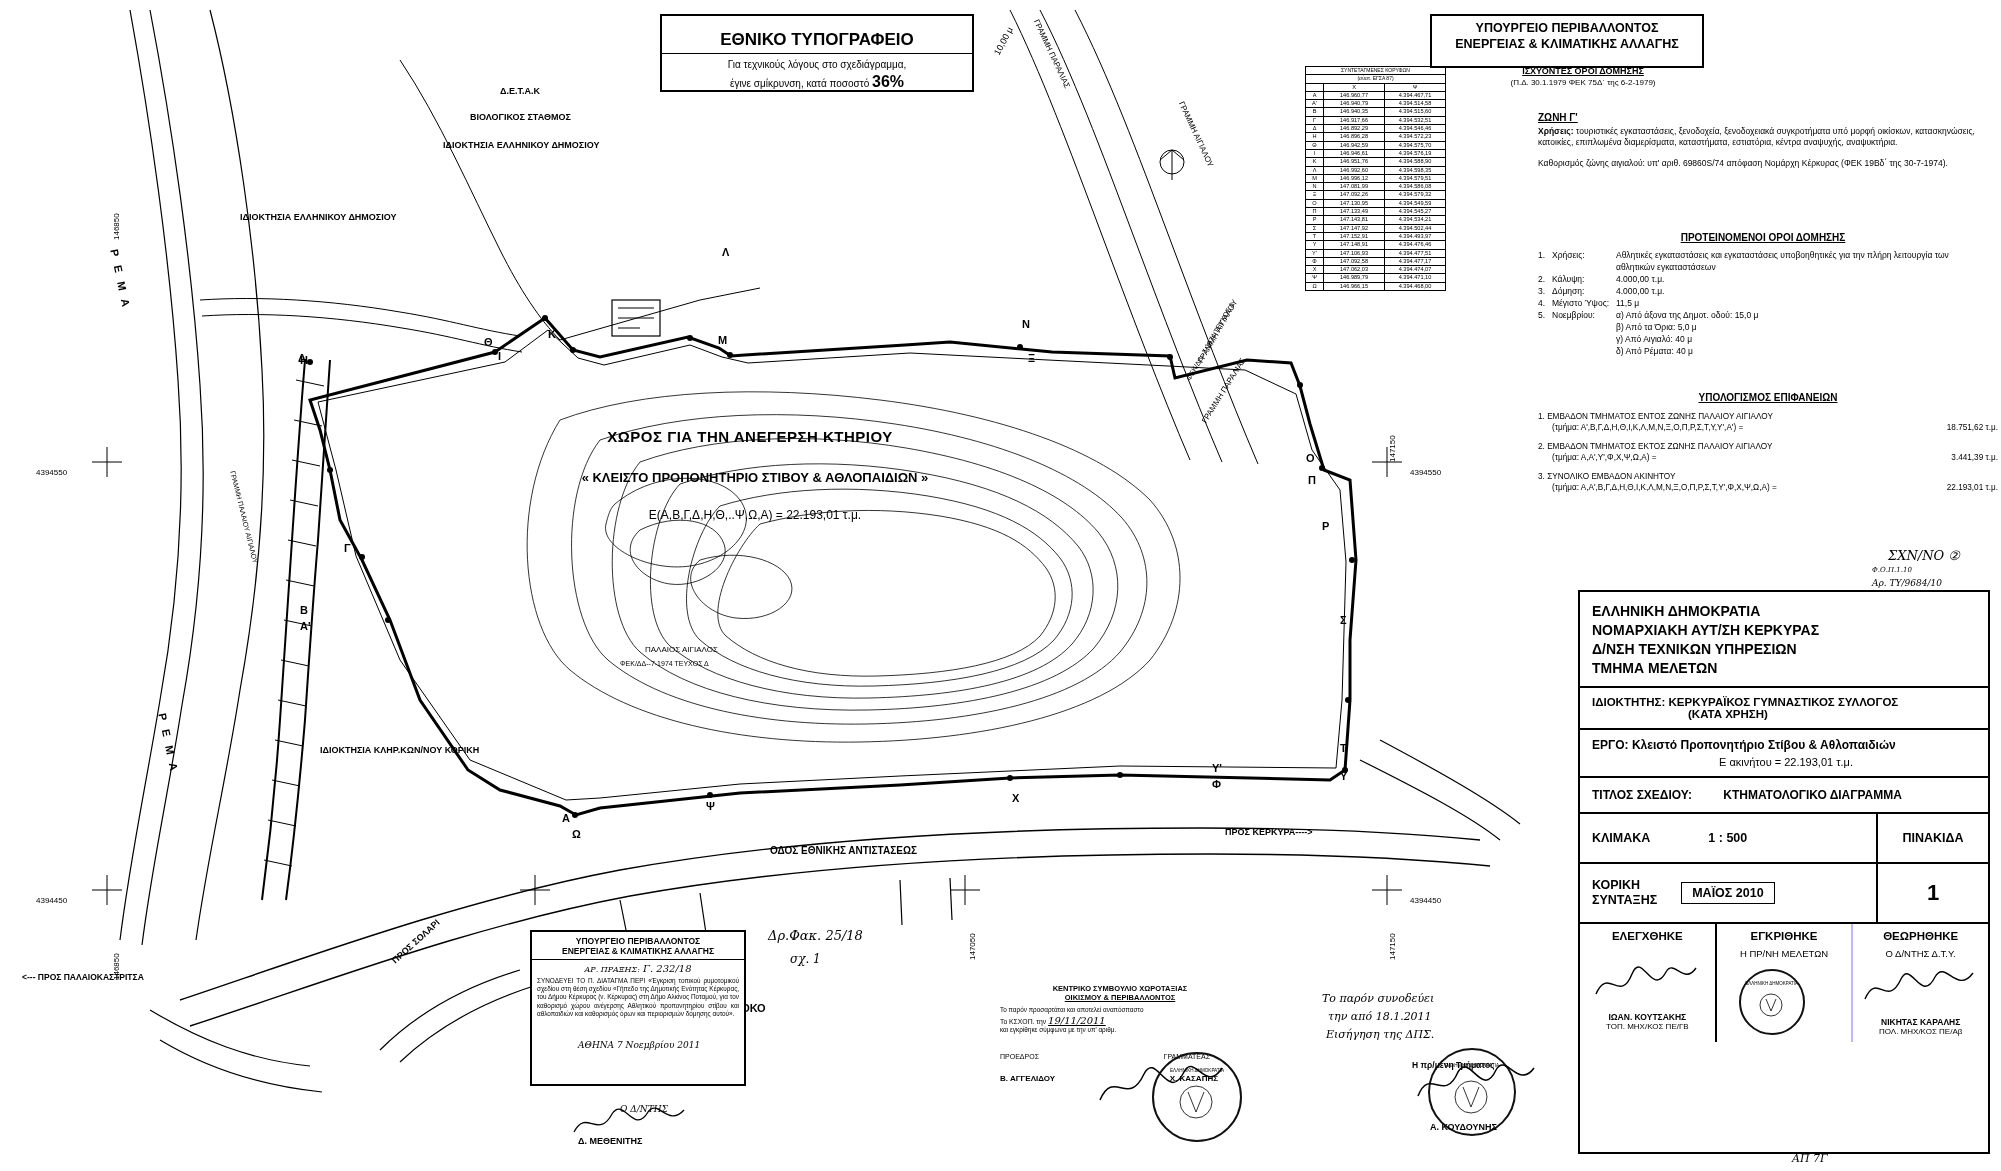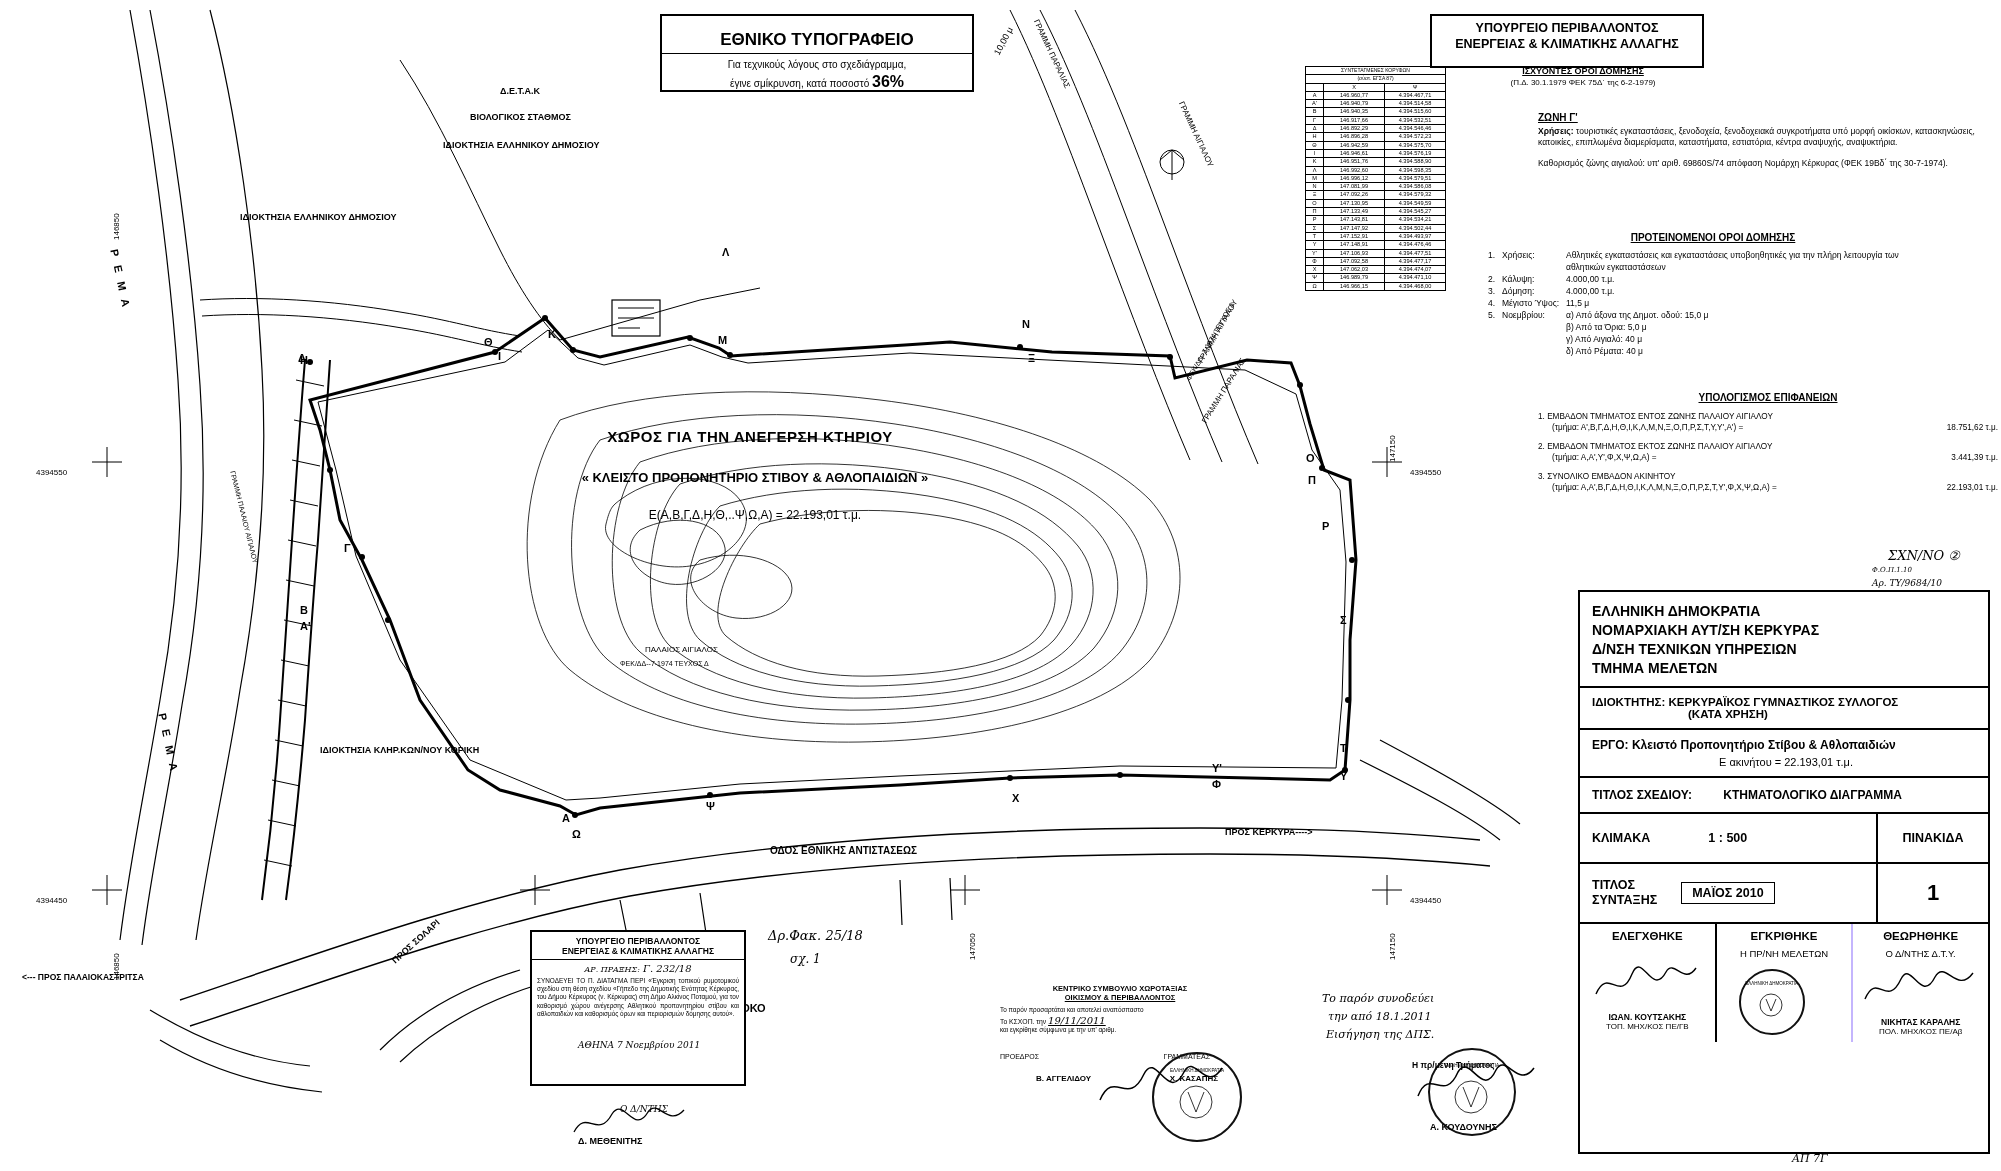--- a/index.html
+++ b/index.html
@@ -154,21 +154,21 @@
 
 <div class="abs" style="left:1538px;top:112px;width:450px;">
   <div class="ttl" style="font-size:10px;text-decoration:underline;">ΖΩΝΗ Γ'</div>
   <div style="font-size:8.5px;line-height:11px;margin-top:3px;">
     <span class="ttl">Χρήσεις:</span>
     <span>τουριστικές εγκαταστάσεις, ξενοδοχεία, ξενοδοχειακά συγκροτήματα υπό μορφή οικίσκων, κατασκηνώσεις, κατοικίες, επιπλωμένα διαμερίσματα, καταστήματα, εστιατόρια, κέντρα αναψυχής, αναψυκτήρια.</span>
   </div>
   <div style="font-size:8.5px;line-height:11px;margin-top:10px;">Καθορισμός ζώνης αιγιαλού: υπ' αριθ. 69860S/74 απόφαση Νομάρχη Κέρκυρας (ΦΕΚ 19Βδ΄ της 30-7-1974).</div>
 </div>
 
-<div class="abs" style="left:1488px;top:232px;width:450px;">
+<div class="abs" style="left:1538px;top:232px;width:450px;">
   <div class="ttl ctr" style="font-size:10px;text-decoration:underline;">ΠΡΟΤΕΙΝΟΜΕΝΟΙ ΟΡΟΙ ΔΟΜΗΣΗΣ</div>
   <div style="font-size:8.5px;line-height:12px;margin-top:6px;">
     <div style="display:flex;">
       <span style="width:14px;">1.</span>
       <span style="width:64px;">Χρήσεις:</span>
       <span style="flex:1;">Αθλητικές εγκαταστάσεις και εγκαταστάσεις υποβοηθητικές για την πλήρη λειτουργία των αθλητικών εγκαταστάσεων</span>
     </div>
     <div style="display:flex;">
       <span style="width:14px;">2.</span>
       <span style="width:64px;">Κάλυψη:</span>
@@ -472,21 +472,21 @@
     <div style="flex:1;border-right:2px solid #000;display:flex;align-items:center;font-size:12.5px;font-weight:bold;">
       <span style="padding-left:12px;">ΚΛΙΜΑΚΑ</span>
       <span style="margin-left:58px;">1 : 500</span>
     </div>
     <div style="width:110px;display:flex;align-items:center;justify-content:center;font-size:12.5px;font-weight:bold;">ΠΙΝΑΚΙΔΑ</div>
   </div>
 
   <div style="display:flex;border-bottom:2px solid #000;height:58px;">
     <div style="flex:1;border-right:2px solid #000;display:flex;align-items:center;font-size:12.5px;font-weight:bold;">
       <span style="padding-left:12px;line-height:15px;">
-        <span style="display:block;">ΤΙΤΛΟΣ</span>
+        <span style="display:block;">ΚΟΡΙΚΗ</span>
         <span style="display:block;">ΣΥΝΤΑΞΗΣ</span>
       </span>
       <span style="margin-left:24px;border:1.5px solid #000;padding:3px 10px;">ΜΑΪΟΣ 2010</span>
     </div>
     <div style="width:110px;display:flex;align-items:center;justify-content:center;font-size:22px;font-weight:bold;">1</div>
   </div>
 
   <div style="display:flex;height:auto;">
     <div style="flex:1;border-right:2px solid #000;text-align:center;padding:6px 2px;">
       <div style="font-size:11.5px;font-weight:bold;">ΕΛΕΓΧΘΗΚΕ</div>
@@ -551,21 +551,21 @@
   <div style="font-size:6.4px;margin-top:4px;">Το παρόν προσαρτάται και αποτελεί αναπόσπαστο</div>
   <div style="font-size:6.8px;margin-top:2px;">
     <span>Το ΚΣΧΟΠ. την</span>
     <span class="hand" style="font-size:10px;text-decoration:underline;">19/11/2011</span>
   </div>
   <div style="font-size:6.4px;">και εγκρίθηκε σύμφωνα με την υπ' αριθμ.</div>
   <div style="display:flex;justify-content:space-between;margin-top:20px;font-size:7px;">
     <span>ΠΡΟΕΔΡΟΣ</span>
     <span style="margin-right:30px;">ΓΡΑΜΜΑΤΕΑΣ</span>
   </div>
-  <div style="display:flex;justify-content:space-between;margin-top:14px;font-size:8px;font-weight:bold;margin-left:36px;">
+  <div style="display:flex;justify-content:space-between;margin-top:14px;font-size:8px;font-weight:bold;">
     <span>Β. ΑΓΓΕΛΙΔΟΥ</span>
     <span style="margin-right:22px;">Χ. ΚΑΣΑΠΗΣ</span>
   </div>
 </div>
 
 <div class="stamp" style="left:1152px;top:1052px;width:86px;height:86px;">
   <div style="font-size:4.6px;text-align:center;padding-top:14px;line-height:6px;">ΕΛΛΗΝΙΚΗ ΔΗΜΟΚΡΑΤΙΑ</div>
   <svg width="82" height="48" style="position:absolute;left:1px;top:26px;">
     <circle cx="41" cy="22" r="16" stroke="#000" fill="none" stroke-width="0.8"></circle>
     <path d="M33 12 L41 32 L49 12" stroke="#000" fill="none" stroke-width="0.8"></path>

